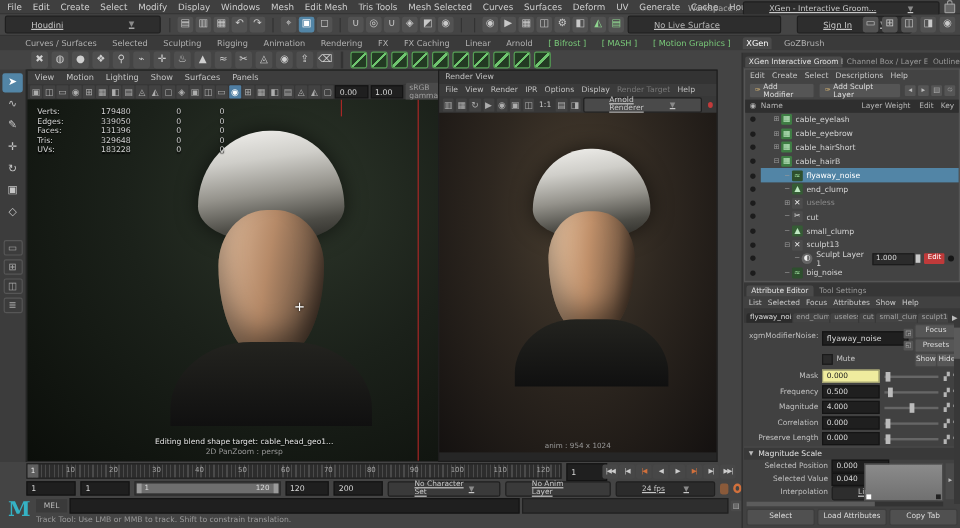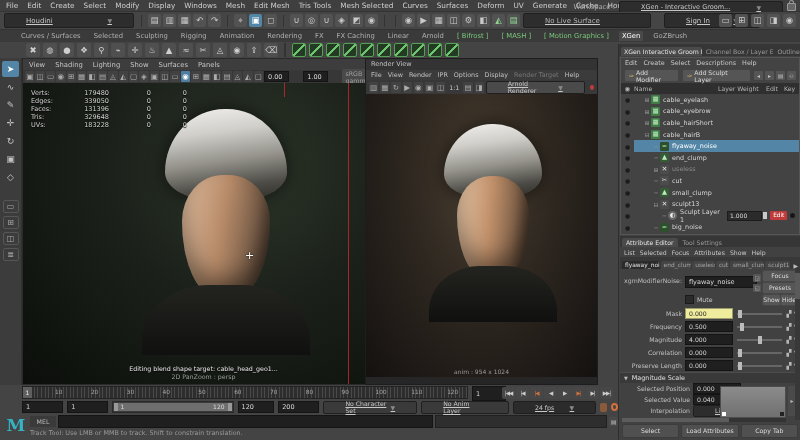--- a/index.html
+++ b/index.html
@@ -67,21 +67,21 @@
   #hud .hrow{display:flex;}
   #hud .hl{width:34px;}
   #hud .hv1{width:44px;text-align:right;}
   #hud .hv2{width:42px;text-align:right;}
   #hud .hv3{width:36px;text-align:right;}
   .gate{position:absolute;top:0;bottom:0;width:1px;background:rgba(190,40,40,.85);}
   #vp-overlays{position:absolute;left:0;right:0;bottom:4px;text-align:center;}
   #ov1{font-size:6.3px;color:#e8e8e8;text-shadow:0 1px 1px #000;}
   #ov2{font-size:6.3px;color:#9a9a9a;margin-top:1px;}
   #brush-cursor{position:absolute;left:222px;top:166px;color:#fff;font-size:11px;text-shadow:0 0 2px #000;}
-  #vp-gamma{display:flex;align-items:center;gap:14px;margin-left:auto;font-size:6.3px;color:#9f9f9f;justify-content:center;}
+  #vp-gamma{display:flex;align-items:center;gap:2px;margin-left:auto;font-size:6.3px;color:#9f9f9f;justify-content:center;}
   #vp-gamma .field{width:22px;height:9px;}
   
   #rv{left:365px;top:58px;width:233px;height:327px;background:#262626;border:1px solid #1d1d1d;box-sizing:border-box;}
   #rv-title{height:10px;background:#333;font-size:6.5px;color:#c0c0c0;padding:1px 0 0 5px;}
   #rv-menus{height:10px;display:flex;gap:6px;padding-left:5px;font-size:6.4px;color:#c0c0c0;align-items:center;background:#3b3b3b;}
   #rv-menus .dim{color:#777;}
   #rv-toolbar{height:14px;background:#383838;display:flex;align-items:center;gap:2px;padding:0 3px;font-size:6.3px;}
   #rv-toolbar .dd{height:11px;font-size:6.3px;width:66px;background:#4a4a4a;}
   .reddot{width:5px;height:5px;border-radius:50%;background:#c23b3b;margin-left:3px;}
   #rv-canvas{position:relative;width:100%;height:283px;overflow:hidden;
@@ -342,21 +342,21 @@
       <span class="gap"></span>
       <span class="tool layout">▭</span>
       <span class="tool layout">⊞</span>
       <span class="tool layout">◫</span>
       <span class="tool layout">≣</span>
     </div>
 
   <div id="vp" class="abs">
     <div class="pmenus" id="vp-menus">
         <span>View</span>
-        <span>Shading</span>
+        <span>Motion</span>
         <span>Lighting</span>
         <span>Show</span>
         <span>Surfaces</span>
         <span>Panels</span>
       </div>
     <div id="vp-toolbar">
         <span class="vpi">▣</span>
         <span class="vpi">◫</span>
         <span class="vpi">▭</span>
         <span class="vpi">◉</span>

